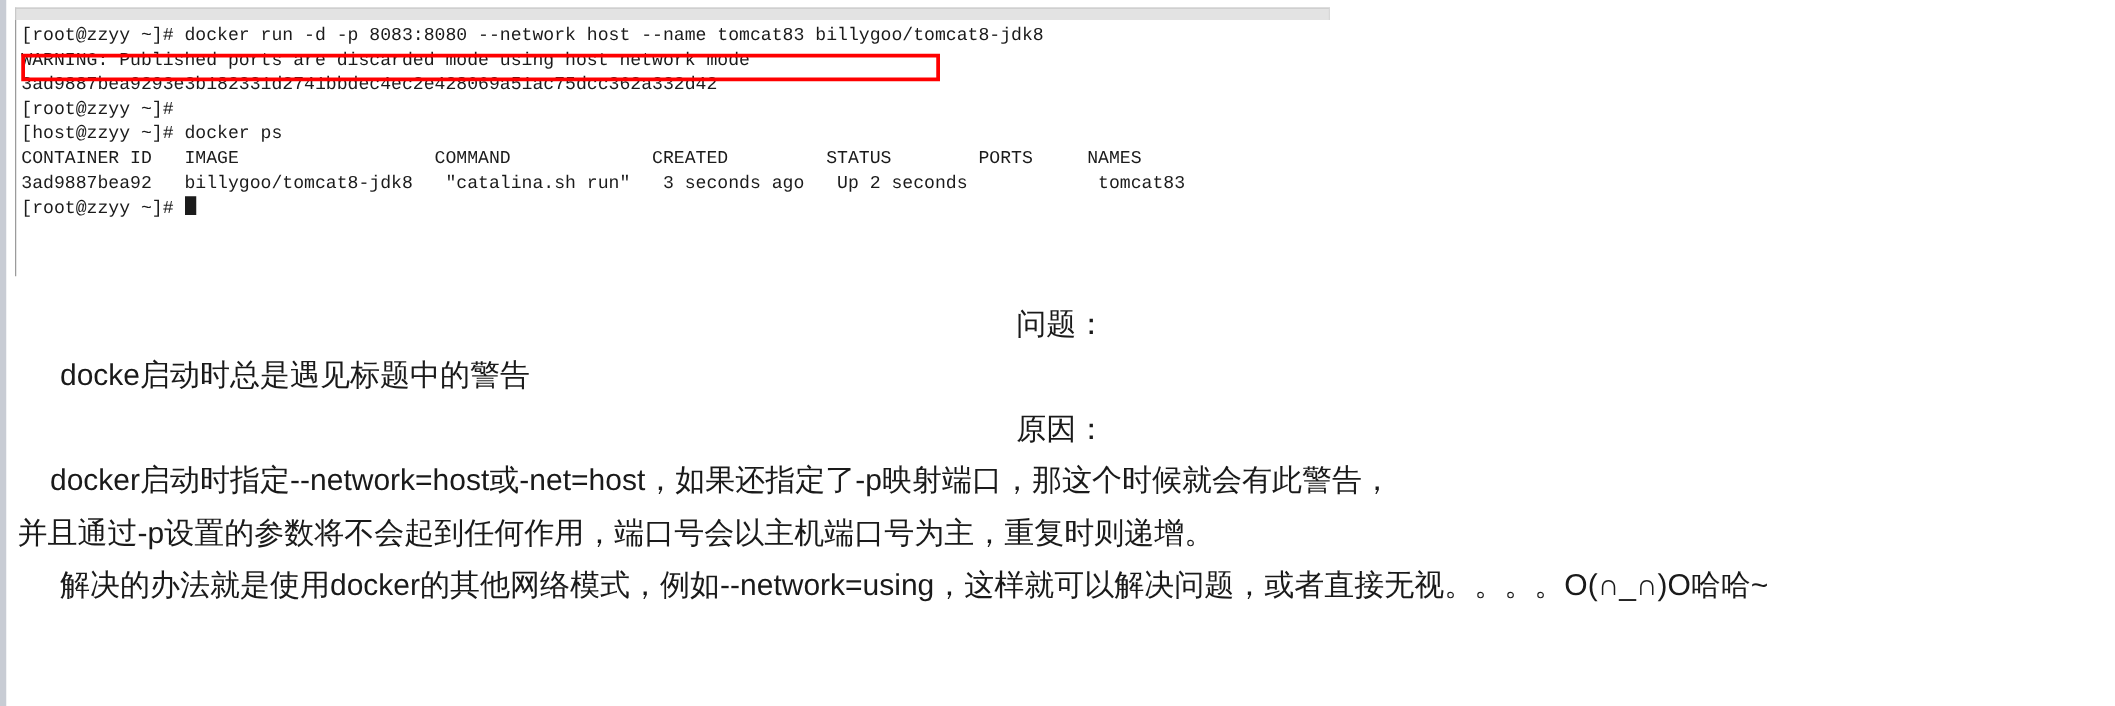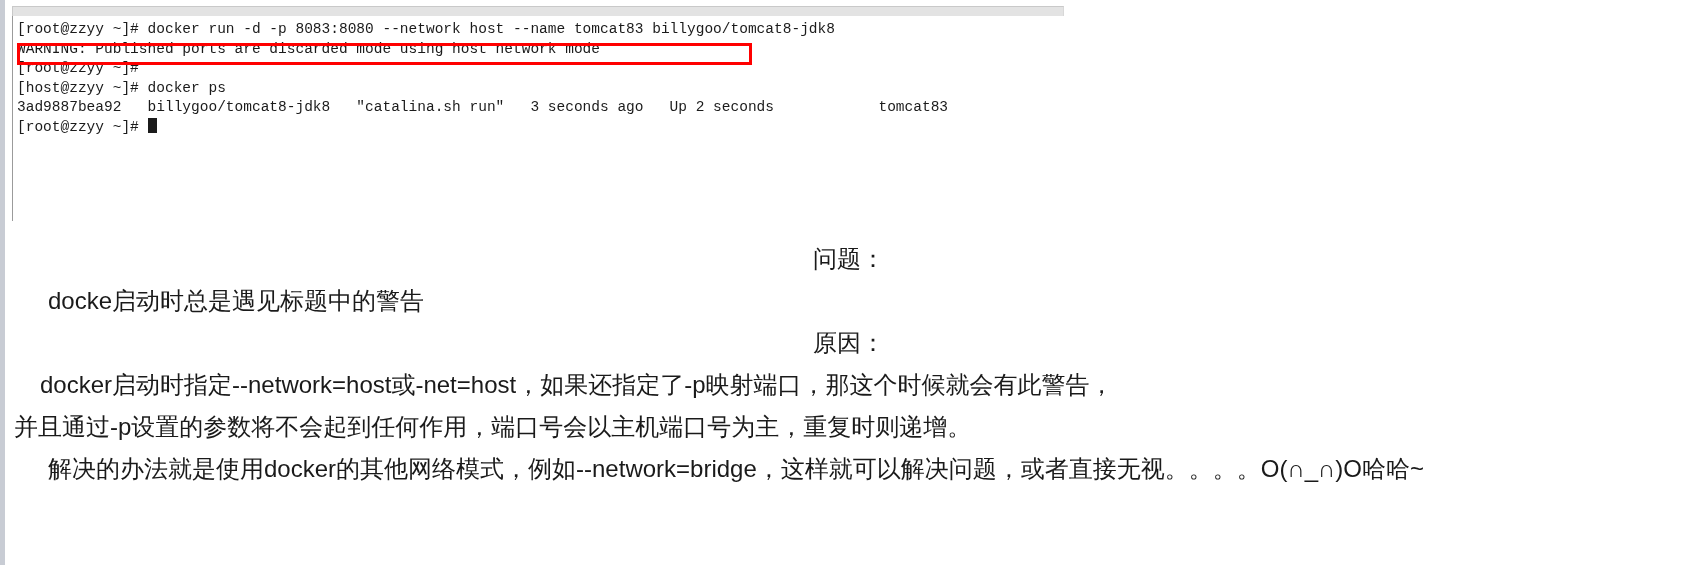--- a/index.html
+++ b/index.html
@@ -101,28 +101,30 @@
 </head>
 <body>
 
 <div id="page-gutter"></div>
 
 <div id="terminal-block">
   <div id="terminal-titlebar"></div>
   <div id="terminal-body">
     <div class="term-line">[root@zzyy ~]# docker run -d -p 8083:8080 --network host --name tomcat83 billygoo/tomcat8-jdk8</div>
     <div class="term-line">WARNING: Published ports are discarded mode using host network mode</div>
+    <div class="term-line">3ad9887bea9293e3b182331d2741bbdec4ec2e428069a51ac75dcc362a332d42</div>
     <div class="term-line">[root@zzyy ~]#</div>
     <div class="term-line">[host@zzyy ~]# docker ps</div>
+    <div class="term-line">CONTAINER ID   IMAGE                  COMMAND             CREATED         STATUS        PORTS     NAMES</div>
     <div class="term-line">3ad9887bea92   billygoo/tomcat8-jdk8   "catalina.sh run"   3 seconds ago   Up 2 seconds            tomcat83</div>
     <div class="term-line"><span>[root@zzyy ~]# </span><span id="cursor-block"></span></div>
     <div id="warning-highlight"></div>
   </div>
 </div>
 
 <div id="prose">
   <div class="p-head">问题：</div>
   <div class="p-body indent-1">docke启动时总是遇见标题中的警告</div>
   <div class="p-head">原因：</div>
   <div class="p-body indent-2">docker启动时指定--network=host或-net=host，如果还指定了-p映射端口，那这个时候就会有此警告，</div>
   <div class="p-body">并且通过-p设置的参数将不会起到任何作用，端口号会以主机端口号为主，重复时则递增。</div>
-  <div class="p-body indent-1">解决的办法就是使用docker的其他网络模式，例如--network=bridge，这样就可以解决问题，或者直接无视。。。。O(∩_∩)O哈哈~</div>
+  <div class="p-body indent-1">解决的办法就是使用docker的其他网络模式，例如--network=using，这样就可以解决问题，或者直接无视。。。。O(∩_∩)O哈哈~</div>
 </div>
 
 </body></html>

